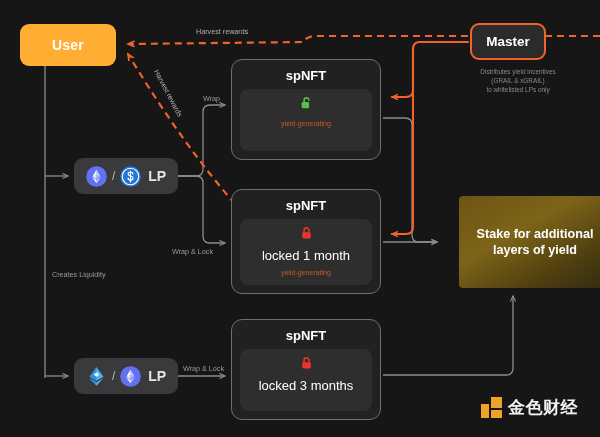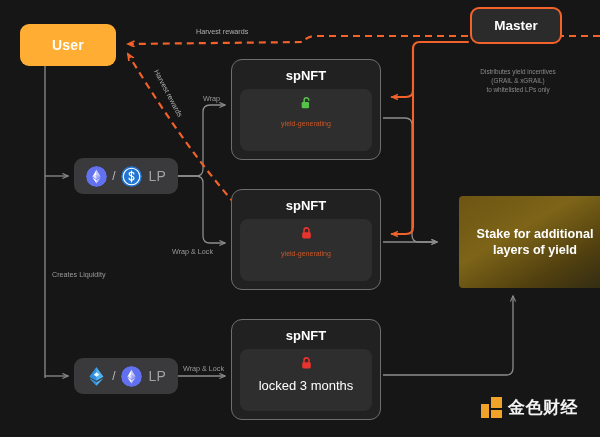--- a/index.html
+++ b/index.html
@@ -37,22 +37,22 @@
   }
   .user-node .lbl {
     color: #ffffff;
     font-size: 14px;
     font-weight: bold;
     letter-spacing: .2px;
   }
 
   
   .master-node {
-    left: 470px; top: 7px;
-    width: 92px; height: 37px;
+    left: 470px; top: 23px;
+    width: 76px; height: 37px;
     background: #2b2b2b;
     border: 2px solid #F2622B;
     border-radius: 9px;
     display: flex; align-items: center; justify-content: center;
   }
   .master-node .lbl {
     color: #ffffff; font-size: 13.5px; font-weight: bold;
   }
   .master-caption {
     position: absolute;
@@ -69,21 +69,21 @@
     width: 104px; height: 36px;
     background: #3a3a3d;
     border-radius: 9px;
     display: flex; align-items: center; justify-content: center;
     gap: 4px;
   }
   .lp-node.lp-1 { left: 74px; top: 158px; }
   .lp-node.lp-2 { left: 74px; top: 358px; }
   .lp-node .slash { color: #b9b9bd; font-size: 12px; margin: 0 1px; }
   .lp-node .lp-text {
-    color: #a3a3a3; font-size: 14px; font-weight: normal; margin-left: 3px;
+    color: #e5e5e5; font-size: 14px; font-weight: bold; margin-left: 3px;
   }
   .coin { width: 21px; height: 21px; border-radius: 50%; display:block; }
 
   
   .spnft {
     width: 150px;
     background: #212121;
     border: 1.6px solid #6e6e6e;
     border-radius: 11px;
     padding: 6px 8px 8px 8px;
@@ -286,20 +286,21 @@
 
   <div class="node spnft card-2">
     <div class="title">spNFT</div>
     <div class="inner">
       <span class="lock">
         <svg width="13" height="15" viewBox="0 0 20 23">
           <path d="M6.2 10.2 V6.6 a3.8 3.8 0 0 1 7.6 0 V10.2" fill="none" stroke="#E8342E" stroke-width="2.4" stroke-linecap="round"></path>
           <rect x="3.4" y="9.6" width="13.2" height="9.6" rx="2.2" fill="#E8342E"></rect>
         </svg>
       </span>
+      <div class="state">locked 1 month</div>
       <div class="yield">yield-generating</div>
     </div>
   </div>
 
   <div class="node spnft card-3">
     <div class="title">spNFT</div>
     <div class="inner">
       <span class="lock">
         <svg width="13" height="15" viewBox="0 0 20 23">
           <path d="M6.2 10.2 V6.6 a3.8 3.8 0 0 1 7.6 0 V10.2" fill="none" stroke="#E8342E" stroke-width="2.4" stroke-linecap="round"></path>

